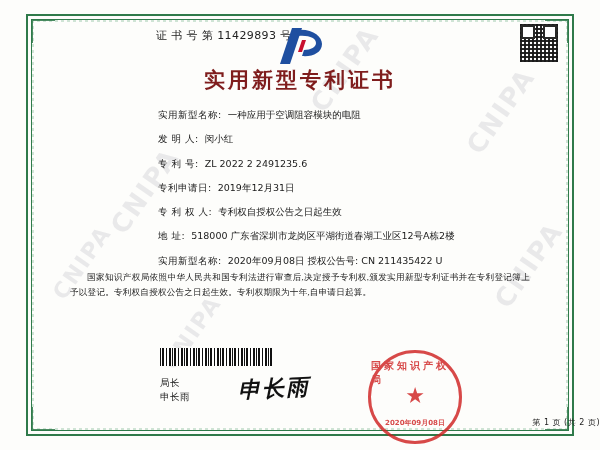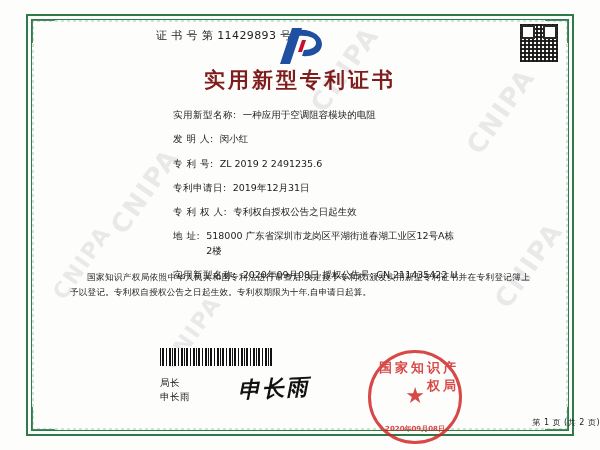--- a/index.html
+++ b/index.html
@@ -153,21 +153,20 @@
   }
   .row {
     display: flex;
     margin-bottom: 10px;
     align-items: flex-start;
   }
   .row .lab {
     flex: 0 0 auto;
     white-space: nowrap;
     letter-spacing: 0.5px;
-    margin-left: 15px;
   }
   .row .val {
     margin-left: 6px;
     flex: 1 1 auto;
   }
 
   
   .body-text {
     position: absolute;
     left: 70px;
@@ -233,28 +232,28 @@
     left: 50%; top: 50%;
     transform: translate(-50%, -56%);
     font-size: 22px;
     line-height: 1;
     color: #cf2222;
   }
   .seal .ring-text {
     position: absolute;
     left: 0; top: 6px;
     width: 100%;
-    text-align: right;
-    font-size: 13px;
+    text-align: left;
+    font-size: 10px;
     letter-spacing: 3px;
     font-weight: bold;
   }
   .seal .date {
     position: absolute;
-    left: 0; bottom: 7px;
+    left: 0; bottom: 13px;
     width: 100%;
     text-align: center;
     font-size: 7px;
     font-weight: bold;
   }
 
   .page-foot {
     position: absolute;
     left: 0; right: 0;
     bottom: 22px;
@@ -300,21 +299,21 @@
     <div class="row">
       <span class="lab">实用新型名称:</span>
       <span class="val">一种应用于空调阻容模块的电阻</span>
     </div>
     <div class="row">
       <span class="lab">发 明 人:</span>
       <span class="val">闵小红</span>
     </div>
     <div class="row">
       <span class="lab">专 利 号:</span>
-      <span class="val">ZL 2019 2 2491235.6</span>
+      <span class="val">ZL 2022 2 2491235.6</span>
     </div>
     <div class="row">
       <span class="lab">专利申请日:</span>
       <span class="val">2019年12月31日</span>
     </div>
     <div class="row">
       <span class="lab">专 利 权 人:</span>
       <span class="val">专利权自授权公告之日起生效</span>
     </div>
     <div class="row">

